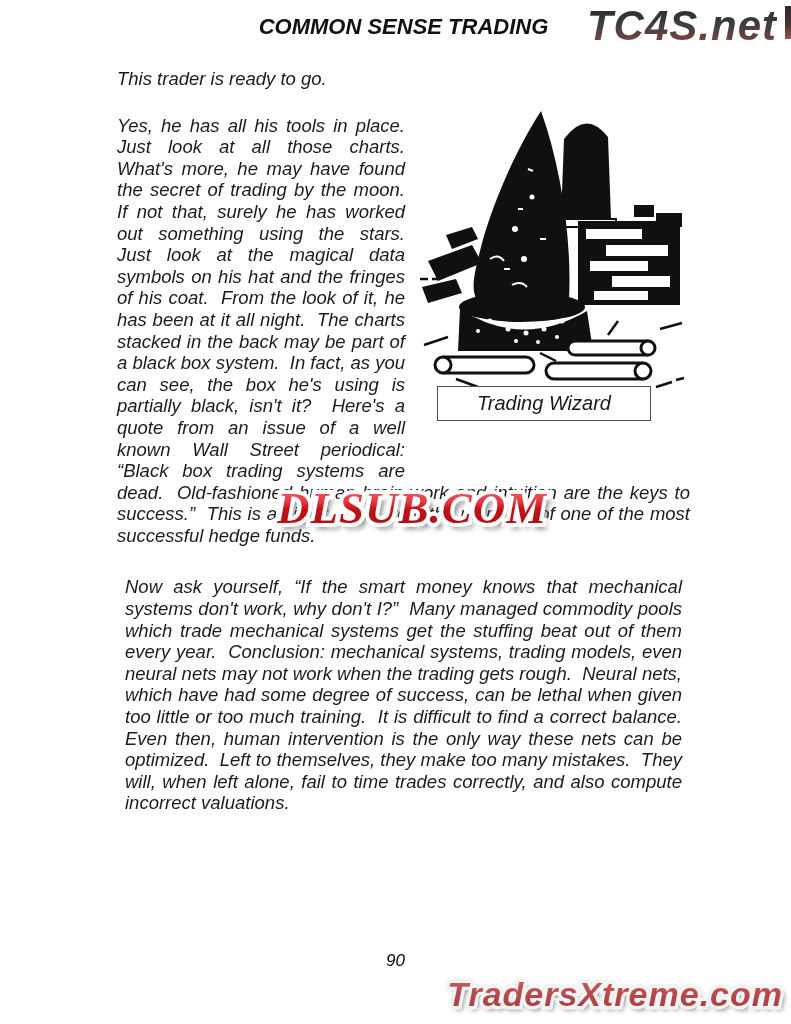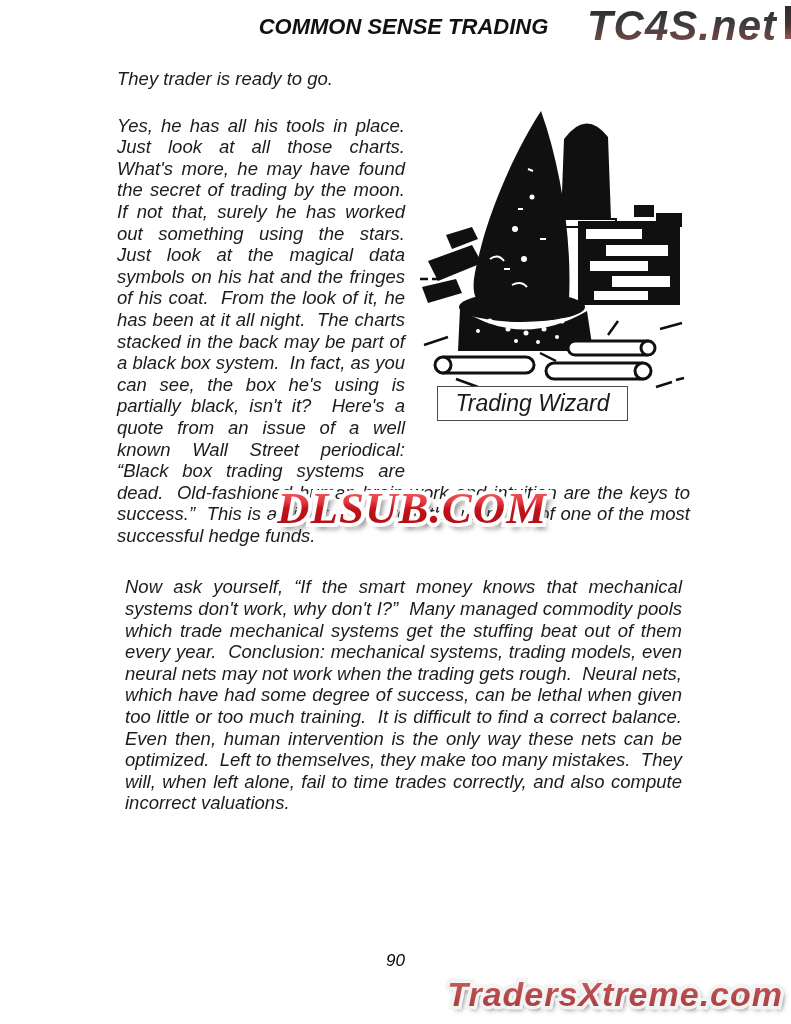--- a/index.html
+++ b/index.html
@@ -21,22 +21,22 @@
   .chapter{margin:95px 0 0;text-align:center;font-size:34px;font-weight:400;line-height:40px;color:#171717;}
   .title{margin:14px 0 0;text-align:center;font-size:22px;font-weight:bold;line-height:26px;color:#111;}
   .bodytext{font-size:18.5px;line-height:21.6px;color:#1c1c1c;}
   .intro{margin:28px 0 0;}
   .para{margin:25px 0 0;text-align:justify;white-space:pre-wrap;}
   .para2{margin:30px 8px 0;}
 
   
   .fig{float:right;width:275px;height:352px;margin:-6px 0 0 10px;position:relative;}
   .fig svg{display:block;width:270px;height:285px;margin-left:5px;}
-  .figcap{box-sizing:border-box;width:191px;margin:-8px 0 0 22px;border:1.5px solid #4c4c4c;
-          text-align:center;font-size:23px;line-height:32px;height:35px;color:#1a1a1a;
+  .figcap{box-sizing:border-box;width:214px;margin:-8px 0 0 22px;border:1.5px solid #4c4c4c;
+          text-align:center;font-size:20px;line-height:32px;height:35px;color:#1a1a1a;
           background:#fff;position:relative;}
   .clear{clear:both;}
 
   
   .wm-stack{display:grid;}
   .wm-stack>*{grid-area:1/1;white-space:nowrap;margin-left:27px;}
 
   .dlsub{position:absolute;left:250px;top:482px;
          font-family:"Liberation Serif","DejaVu Serif",serif;font-weight:bold;
          font-size:45px;letter-spacing:1px;}
@@ -62,21 +62,21 @@
 <div class="page">
 
   <div class="tc4s">TC4S.net</div>
   <div class="edge-mark"></div>
 
   <div class="content">
 
 
     <div class="title">COMMON SENSE TRADING</div>
 
-    <p class="bodytext intro">They trader is ready to go.</p>
+    <p class="bodytext intro">This trader is ready to go.</p>
 
     <div class="para-wrap">
       <figure class="fig" style="margin-right:0;">
         <svg viewBox="0 0 270 285" xmlns="http://www.w3.org/2000/svg">
 
           <g>
             <path d="M144 30 Q166 0 188 28 L191 110 L141 110 Z" fill="#101010"></path>
             <path d="M166 62 a11 11 0 1 1 2 -22 a9 9 0 1 0 -2 22 Z" fill="#ffffff"></path>
             <rect x="136" y="110" width="60" height="8" fill="#ffffff" stroke="#101010" stroke-width="2"></rect>
           </g>

